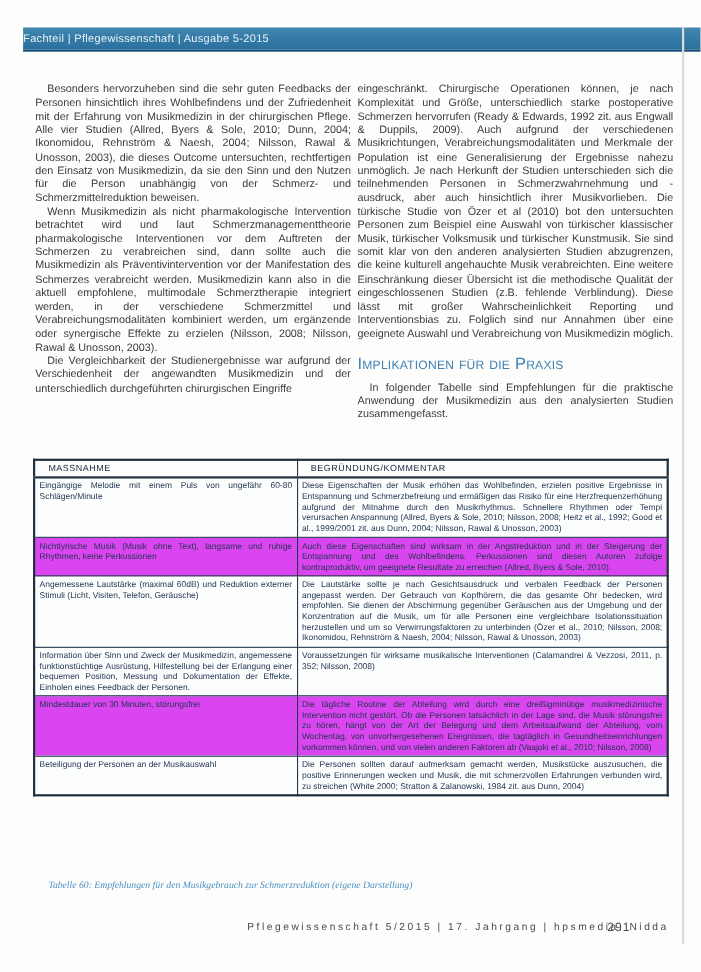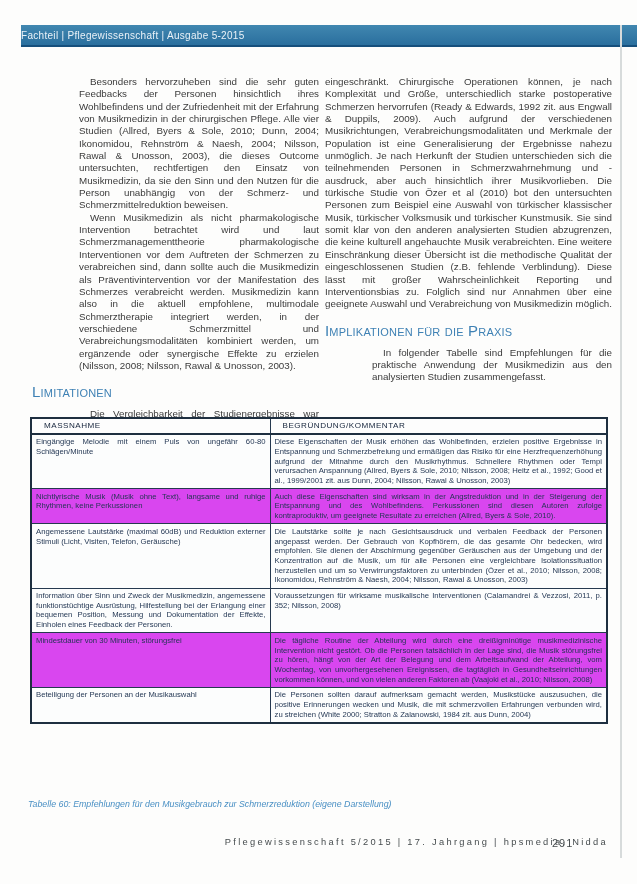--- a/index.html
+++ b/index.html
@@ -36,21 +36,21 @@
     width: 287px;
     color: #3b3b3b;
     font-size: 9.8px;
     line-height: 12.35px;
     text-align: justify;
     hyphens: auto;
   }
   .col-left  { left: 32px;  }
   .col-right { left: 325px; }
   .body { margin: 0; }
-  .indent { text-indent: 11px; margin-left: 47px; }
+  .indent { text-indent: 11px; }
   .section-heading {
     font-variant: small-caps;
     font-weight: 500;
     font-size: 15px;
     letter-spacing: 0.2px;
     color: #3e81b4;
     margin: 12px 0 8px 0;
     line-height: 16px;
     text-align: left;
   }
@@ -79,25 +79,26 @@
   .rec-table td {
     vertical-align: top;
     padding: 2.5px 4px;
     text-align: justify;
     hyphens: auto;
   }
   .rec-table tr      { background: #fcfdfd; }
   .rec-table tr.alt  { background: #d946ef; }
   .caption {
     position: absolute;
-    left: 28px; top: 799px;
+    left: 44px; top: 799px;
     width: 560px;
     font-style: italic;
     font-size: 8.8px;
     color: #4a90c4;
+    font-family: Liberation Serif, serif;
   }
   .footer-line {
     position: absolute;
     left: 30px; top: 837px;
     width: 578px;
     text-align: right;
     font-size: 9.3px;
     letter-spacing: 2.3px;
     color: #464c4e;
   }
@@ -116,21 +117,20 @@
 
   <div class="header-bar">
     <span>Fachteil | Pflegewissenschaft |  Ausgabe 5-2015</span>
   </div>
 
   <div class="scan-edge"></div>
 
   <div class="col col-left">
     <p class="body indent">Besonders hervorzuheben sind die sehr guten Feedbacks der Personen hinsichtlich ihres Wohlbefindens und der Zufriedenheit mit der Erfahrung von Musikmedizin in der chirurgischen Pflege. Alle vier Studien (Allred, Byers &amp; Sole, 2010; Dunn, 2004; Ikonomidou, Rehnström &amp; Naesh, 2004; Nilsson, Rawal &amp; Unosson, 2003), die dieses Outcome untersuchten, rechtfertigen den Einsatz von Musikmedizin, da sie den Sinn und den Nutzen für die Person unabhängig von der Schmerz- und Schmerzmittelreduktion beweisen.</p>
     <p class="body indent">Wenn Musikmedizin als nicht pharmakologische Intervention betrachtet wird und laut Schmerzmanagementtheorie pharmakologische Interventionen vor dem Auftreten der Schmerzen zu verabreichen sind, dann sollte auch die Musikmedizin als Präventivintervention vor der Manifestation des Schmerzes verabreicht werden. Musikmedizin kann also in die aktuell empfohlene, multimodale Schmerztherapie integriert werden, in der verschiedene Schmerzmittel und Verabreichungsmodalitäten kombiniert werden, um ergänzende oder synergische Effekte zu erzielen (Nilsson, 2008; Nilsson, Rawal &amp; Unosson, 2003).</p>
-    <h2 class="section-heading">Limitationen</h2>
     <p class="body indent">Die Vergleichbarkeit der Studienergebnisse war aufgrund der Verschiedenheit der angewandten Musikmedizin und der unterschiedlich durchgeführten chirurgischen Eingriffe</p>
   </div>
 
   <div class="col col-right">
     <p class="body">eingeschränkt. Chirurgische Operationen können, je nach Komplexität und Größe, unterschiedlich starke postoperative Schmerzen hervorrufen (Ready &amp; Edwards, 1992 zit. aus Engwall &amp; Duppils, 2009). Auch aufgrund der verschiedenen Musikrichtungen, Verabreichungsmodalitäten und Merkmale der Population ist eine Generalisierung der Ergebnisse nahezu unmöglich. Je nach Herkunft der Studien unterschieden sich die teilnehmenden Personen in Schmerzwahrnehmung und -ausdruck, aber auch hinsichtlich ihrer Musikvorlieben. Die türkische Studie von Özer et al (2010) bot den untersuchten Personen zum Beispiel eine Auswahl von türkischer klassischer Musik, türkischer Volksmusik und türkischer Kunstmusik. Sie sind somit klar von den anderen analysierten Studien abzugrenzen, die keine kulturell angehauchte Musik verabreichten. Eine weitere Einschränkung dieser Übersicht ist die methodische Qualität der eingeschlossenen Studien (z.B. fehlende Verblindung). Diese lässt mit großer Wahrscheinlichkeit Reporting und Interventionsbias zu. Folglich sind nur Annahmen über eine geeignete Auswahl und Verabreichung von Musikmedizin möglich.</p>
     <h2 class="section-heading">Implikationen für die Praxis</h2>
     <p class="body indent">In folgender Tabelle sind Empfehlungen für die praktische Anwendung der Musikmedizin aus den analysierten Studien zusammengefasst.</p>
   </div>
 
   <table class="rec-table">

